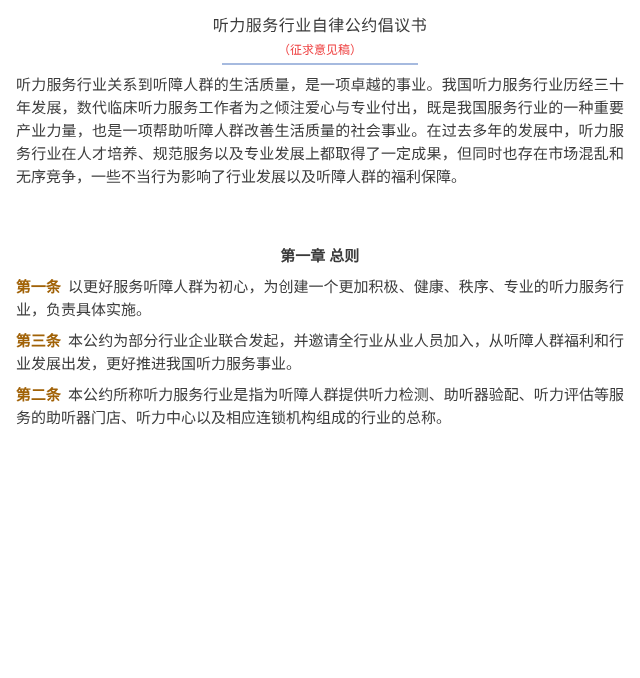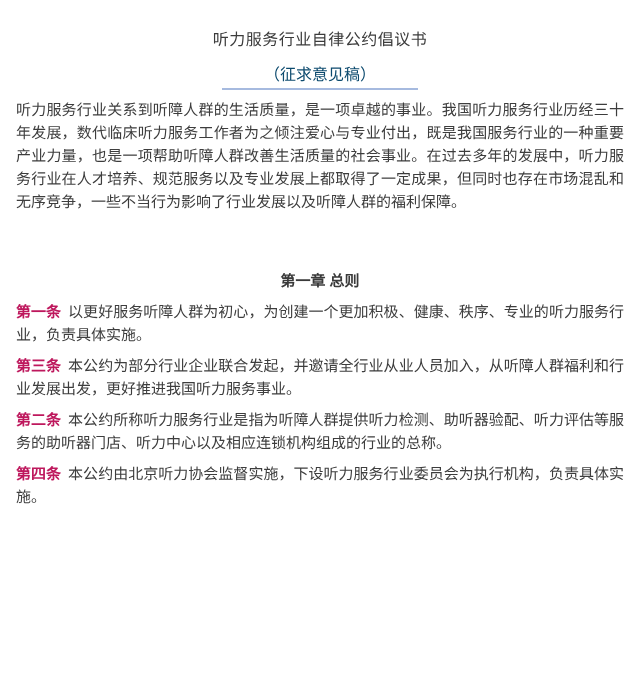--- a/index.html
+++ b/index.html
@@ -5,42 +5,42 @@
 <style>
   html, body {
     margin: 0;
     padding: 0;
     background: #ffffff;
   }
   .page {
     width: 640px;
     min-height: 678px;
     box-sizing: border-box;
-    padding: 28px 8px 8px;
+    padding: 14px 8px 8px;
     background: #ffffff;
     font-family: "Liberation Sans", sans-serif;
     color: #3d3d3d;
     overflow: hidden;
     border-radius: 8px;
   }
   .doc-header {
     text-align: center;
   }
   .doc-title {
     font-size: 16px;
     line-height: 24px;
     font-weight: 400;
     color: #3c3c3c;
     letter-spacing: 0.5px;
   }
   .doc-subtitle {
-    font-size: 16px;
+    font-size: 12px;
     line-height: 22px;
-    margin-top: 12px;
-    color: #0c4a6e;
+    margin-top: 1px;
+    color: #ef4444;
   }
   .title-underline {
     width: 196px;
     height: 2px;
     background: #a6badf;
     margin: 2px auto 0;
   }
   p.body-text {
     font-size: 15px;
     line-height: 23px;
@@ -56,21 +56,21 @@
     font-weight: 700;
     text-align: center;
     margin: 56px 0 8px;
     color: #3a3a3a;
   }
   .article-1 { margin-top: 27px; }
   .article-2, .article-3, .article-4 { margin-top: 24px; }
   .article-label {
     font-weight: 700;
     margin-right: 7px;
-    color: #be185d;
+    color: #a16207;
   }
 </style>
 </head>
 <body>
 
 <div class="page">
 
   <div class="doc-header">
     <div class="doc-title">听力服务行业自律公约倡议书</div>
     <div class="doc-subtitle">（征求意见稿）</div>
@@ -87,17 +87,14 @@
   </p>
 
   <p class="body-text article-3">
     <span class="article-label">第三条</span><span>本公约为部分行业企业联合发起，并邀请全行业从业人员加入，从听障人群福利和行业发展出发，更好推进我国听力服务事业。</span>
   </p>
 
   <p class="body-text article-2">
     <span class="article-label">第二条</span><span>本公约所称听力服务行业是指为听障人群提供听力检测、助听器验配、听力评估等服务的助听器门店、听力中心以及相应连锁机构组成的行业的总称。</span>
   </p>
 
-  <p class="body-text article-4">
-    <span class="article-label">第四条</span><span>本公约由北京听力协会监督实施，下设听力服务行业委员会为执行机构，负责具体实施。</span>
-  </p>
 
 </div>
 
 </body></html>

